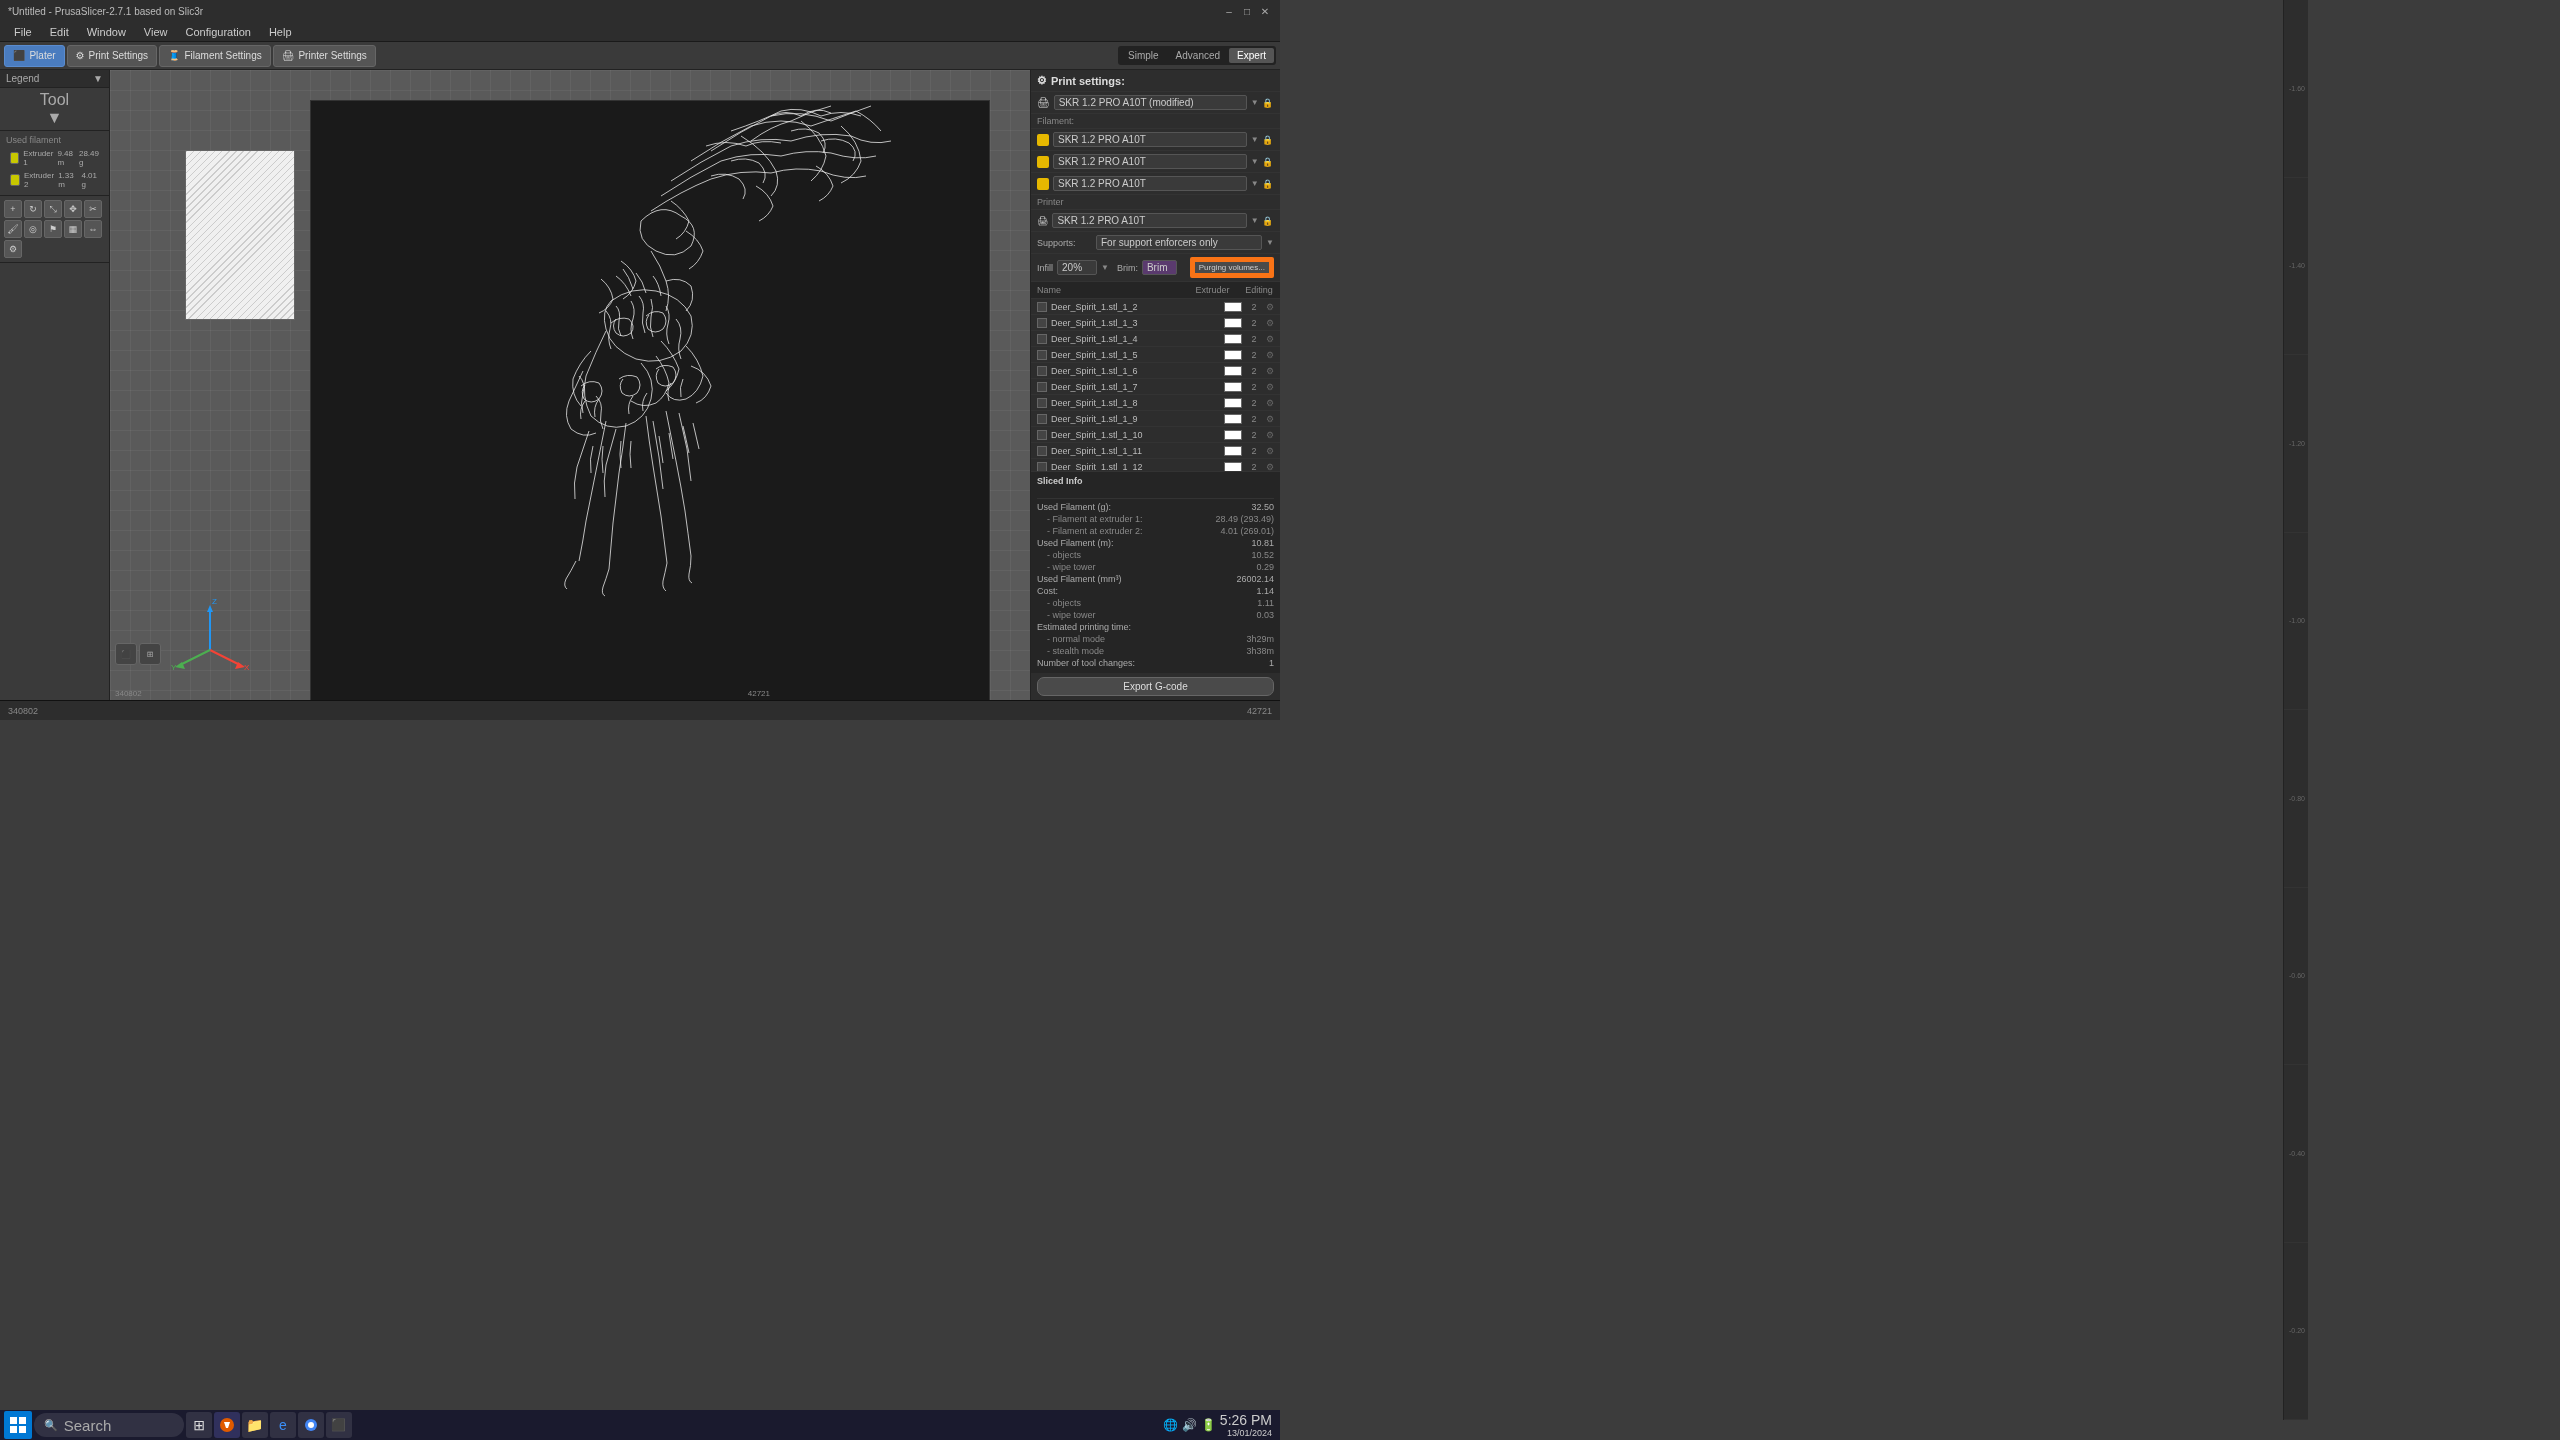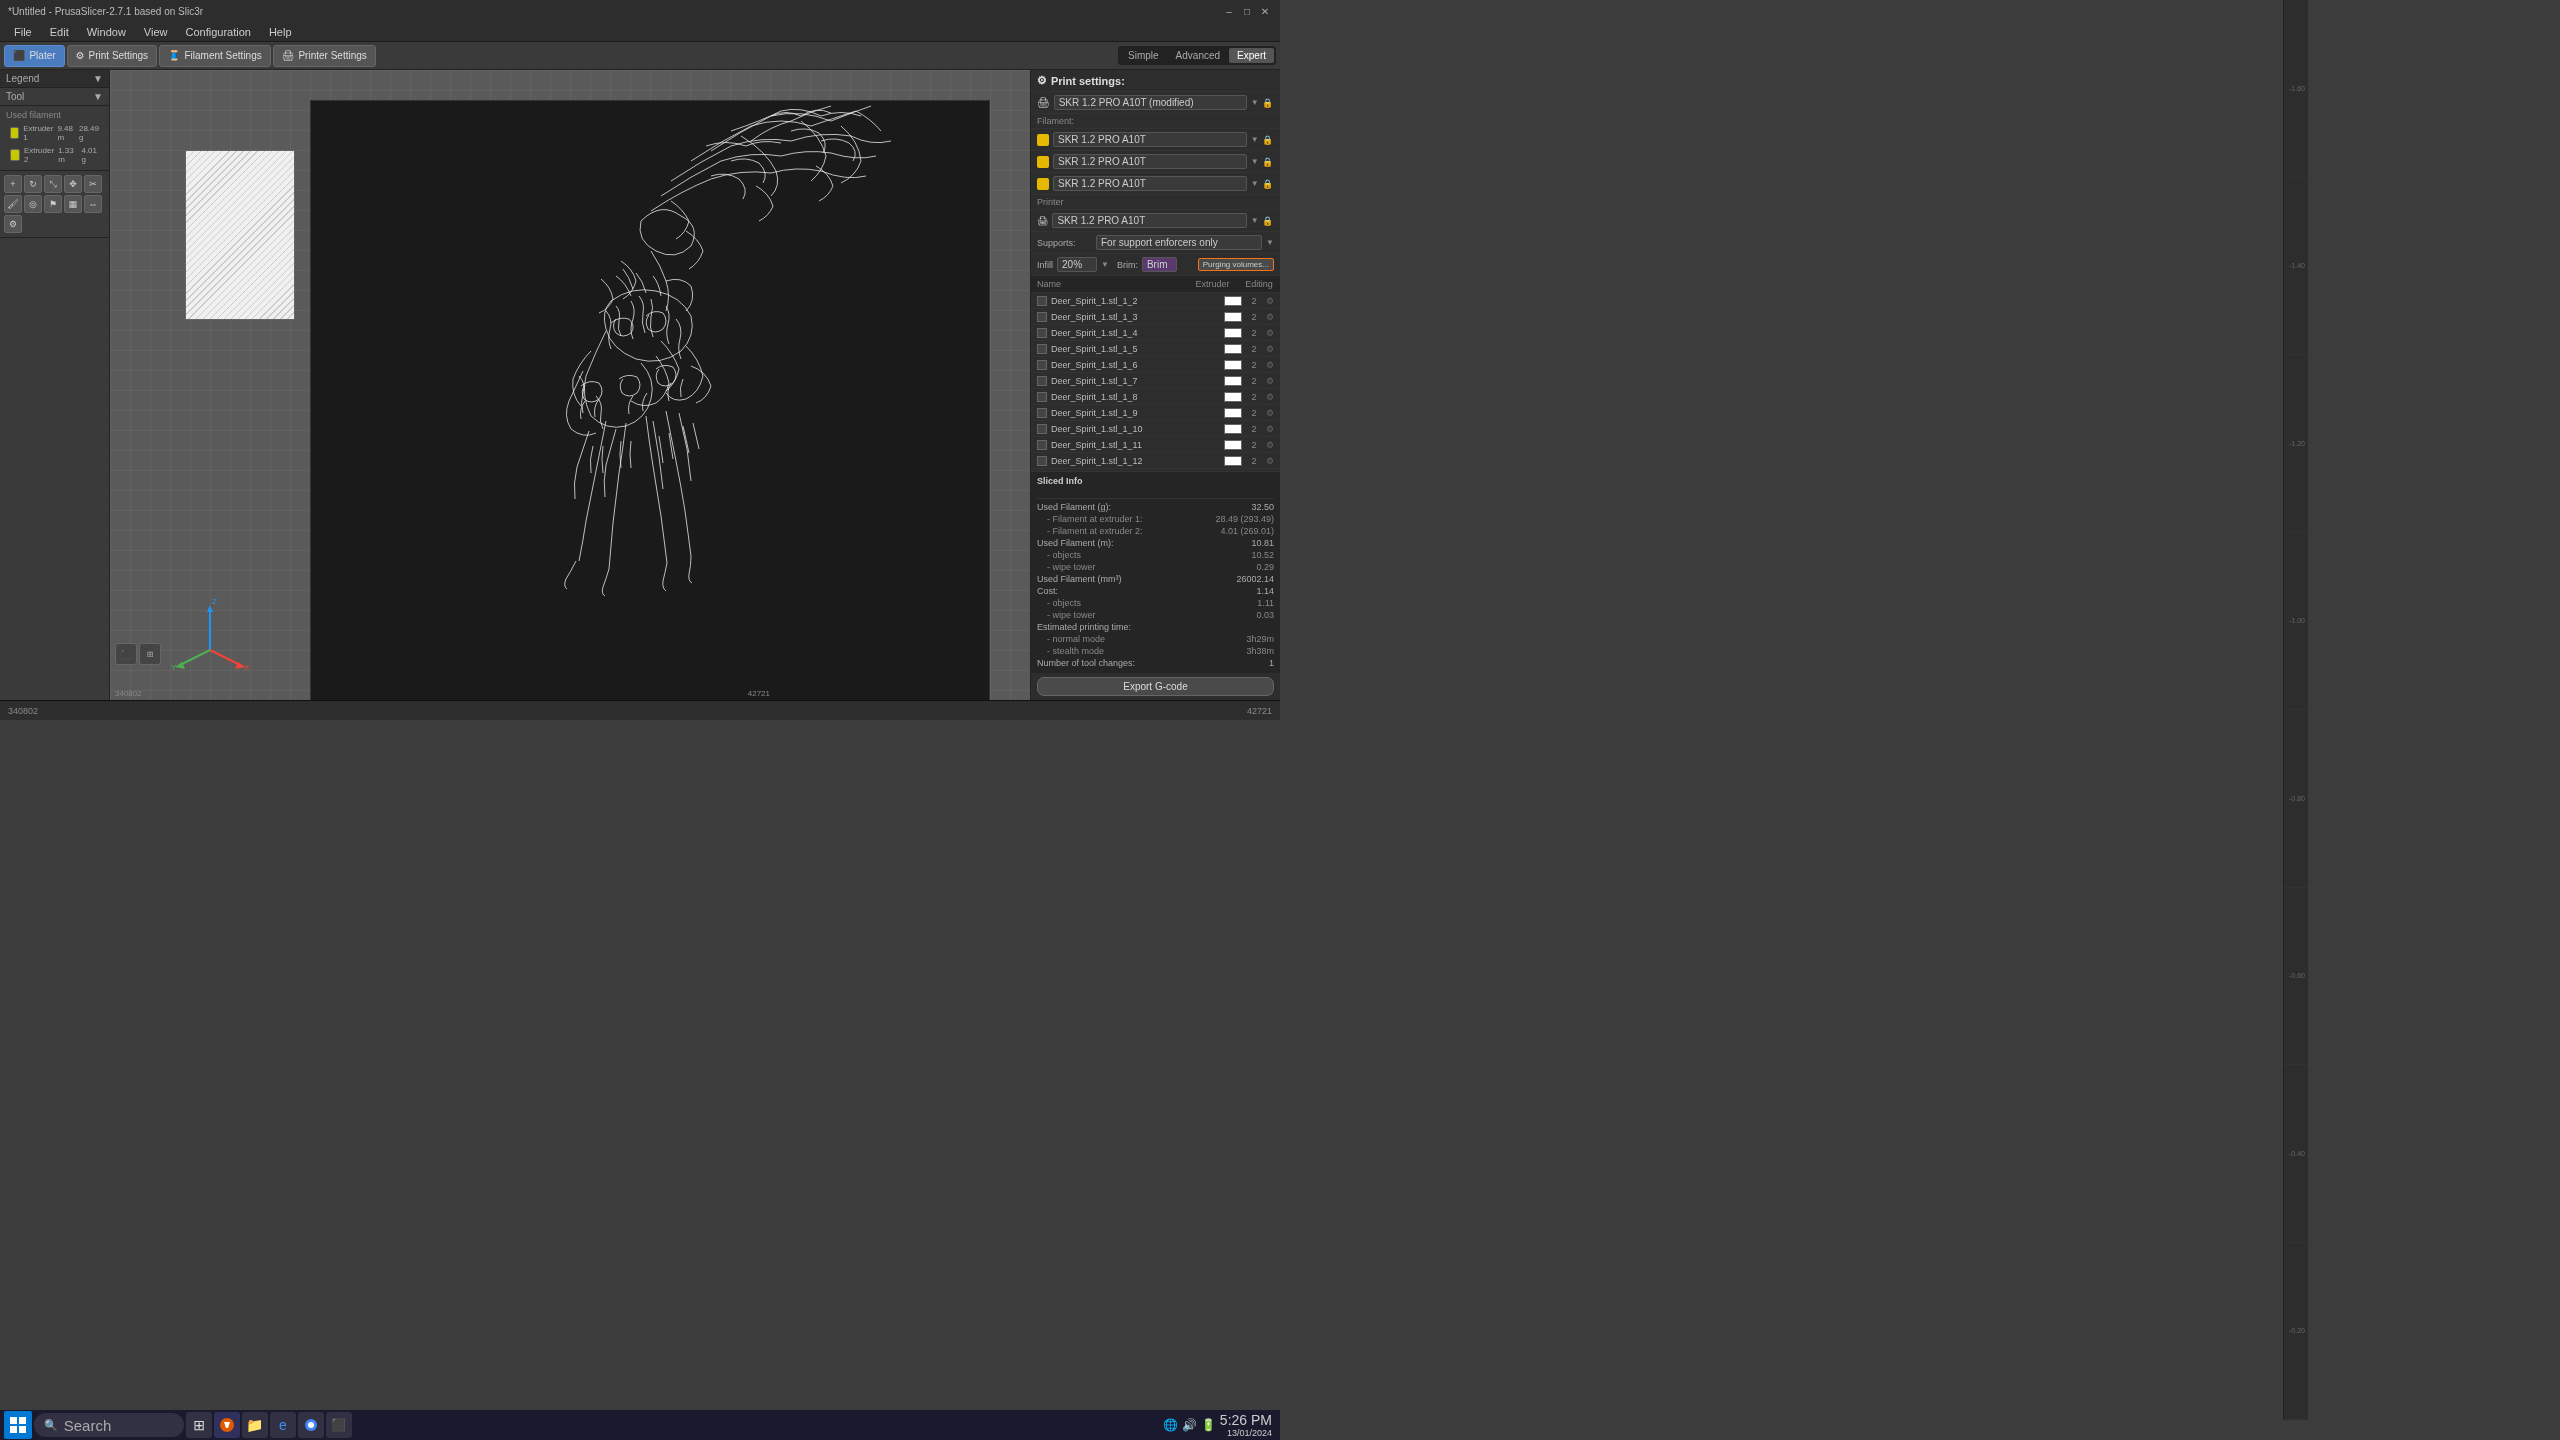--- a/index.html
+++ b/index.html
@@ -112,26 +112,27 @@
       padding: 3px 6px;
       font-size: 10px;
       color: #aaa;
       display: flex;
       align-items: center;
       justify-content: space-between;
       border-bottom: 1px solid #222;
     }
     #tool-header {
       padding: 3px 6px;
-      font-size: 10px;
+      font-size: 16px;
       color: #aaa;
       display: flex;
       align-items: center;
       justify-content: space-between;
       border-bottom: 1px solid #222;
+      flex-direction: column;
     }
     #used-filament {
       padding: 4px 6px;
       font-size: 9px;
       color: #aaa;
       border-bottom: 1px solid #222;
     }
     .extruder-row {
       display: flex;
       align-items: center;
@@ -729,21 +730,21 @@
       <span class="settings-value">For support enforcers only</span>
       <span class="settings-arrow">▼</span>
     </div>
 
     <div class="infill-row">
       <span style="font-size:9px;color:#aaa;">Infill</span>
       <span class="settings-value" style="width:40px;flex:none;">20%</span>
       <span class="settings-arrow">▼</span>
       <span style="font-size:9px;color:#aaa;margin-left:4px;">Brim:</span>
       <span class="settings-value" style="width:35px;flex:none;background:#5a3a6e;">Brim</span>
-      <button style="font-size:8px;background:#4a4a4a;border:1px solid #f97316;border-radius:2px;color:#ccc;padding:1px 4px;cursor:pointer;margin-left:auto;">Purging volumes...</button>
+      <button style="font-size:8px;background:#4a4a4a;border:5px solid #f97316;border-radius:2px;color:#ccc;padding:1px 4px;cursor:pointer;margin-left:auto;">Purging volumes...</button>
     </div>
 
     <div id="object-list-header">
       <div class="col-name header-col">Name</div>
       <div class="col-extruder header-col">Extruder</div>
       <div class="col-editing header-col">Editing</div>
     </div>
 
     <div id="object-list">
       <div class="object-row">

